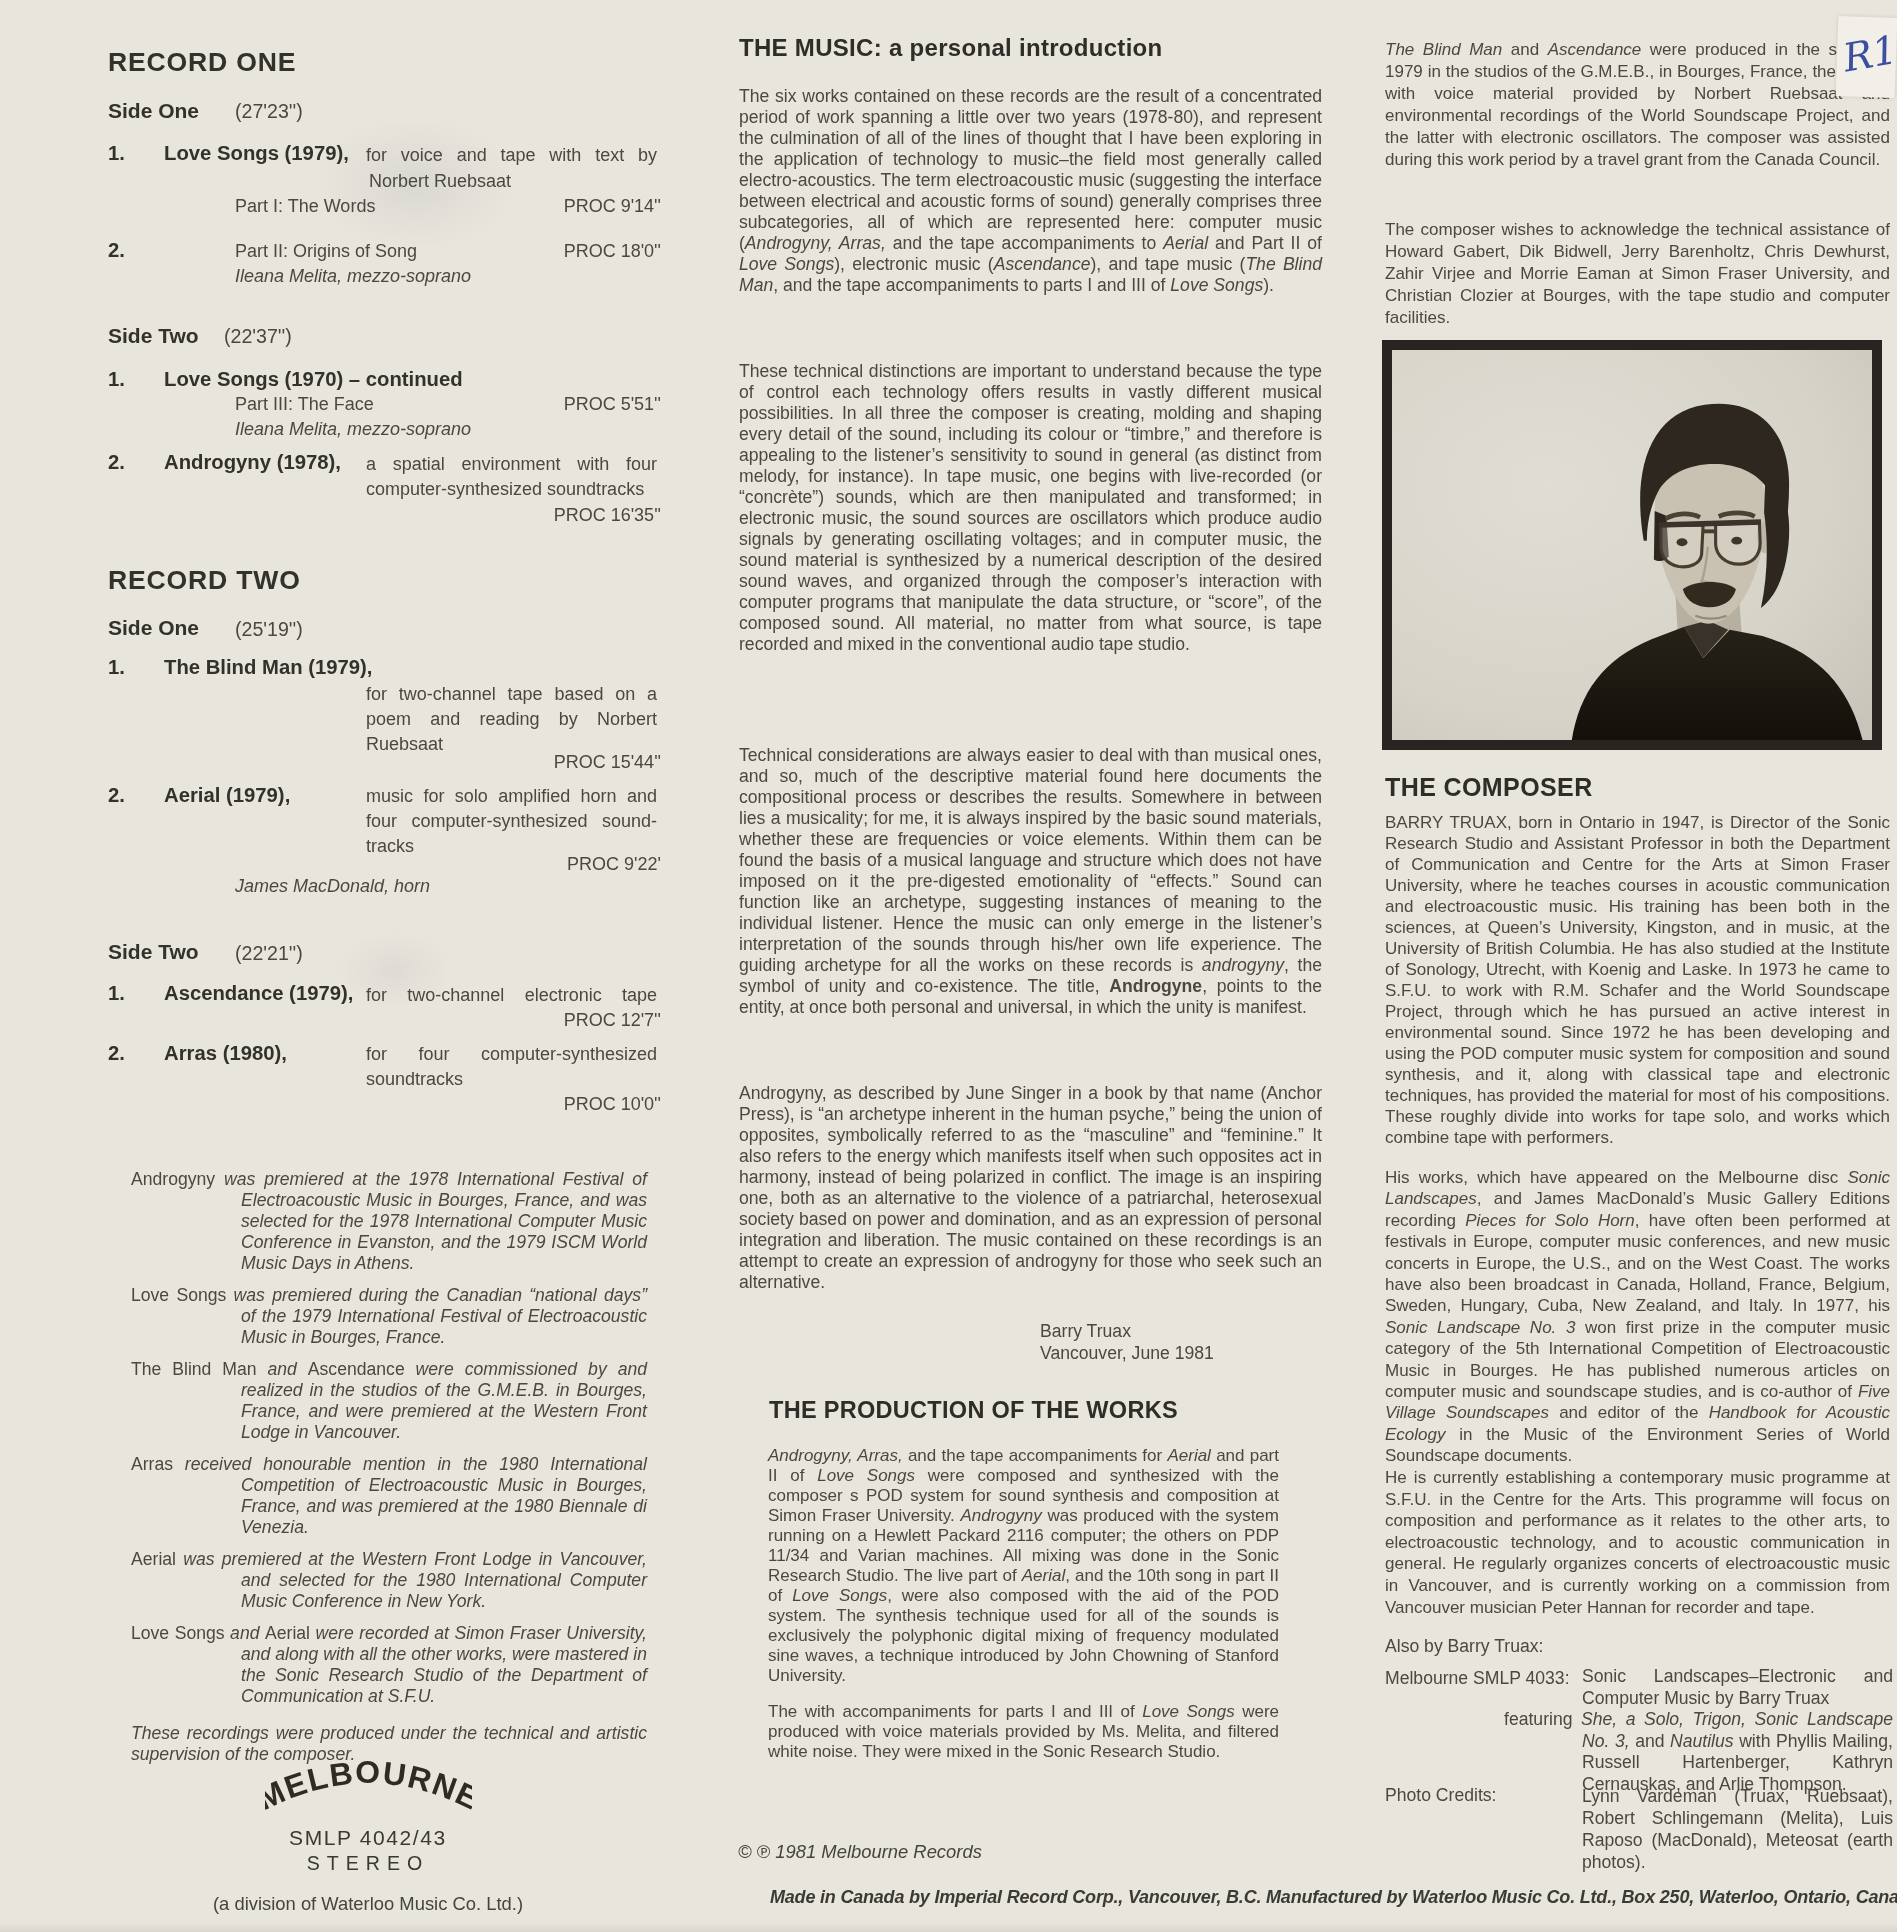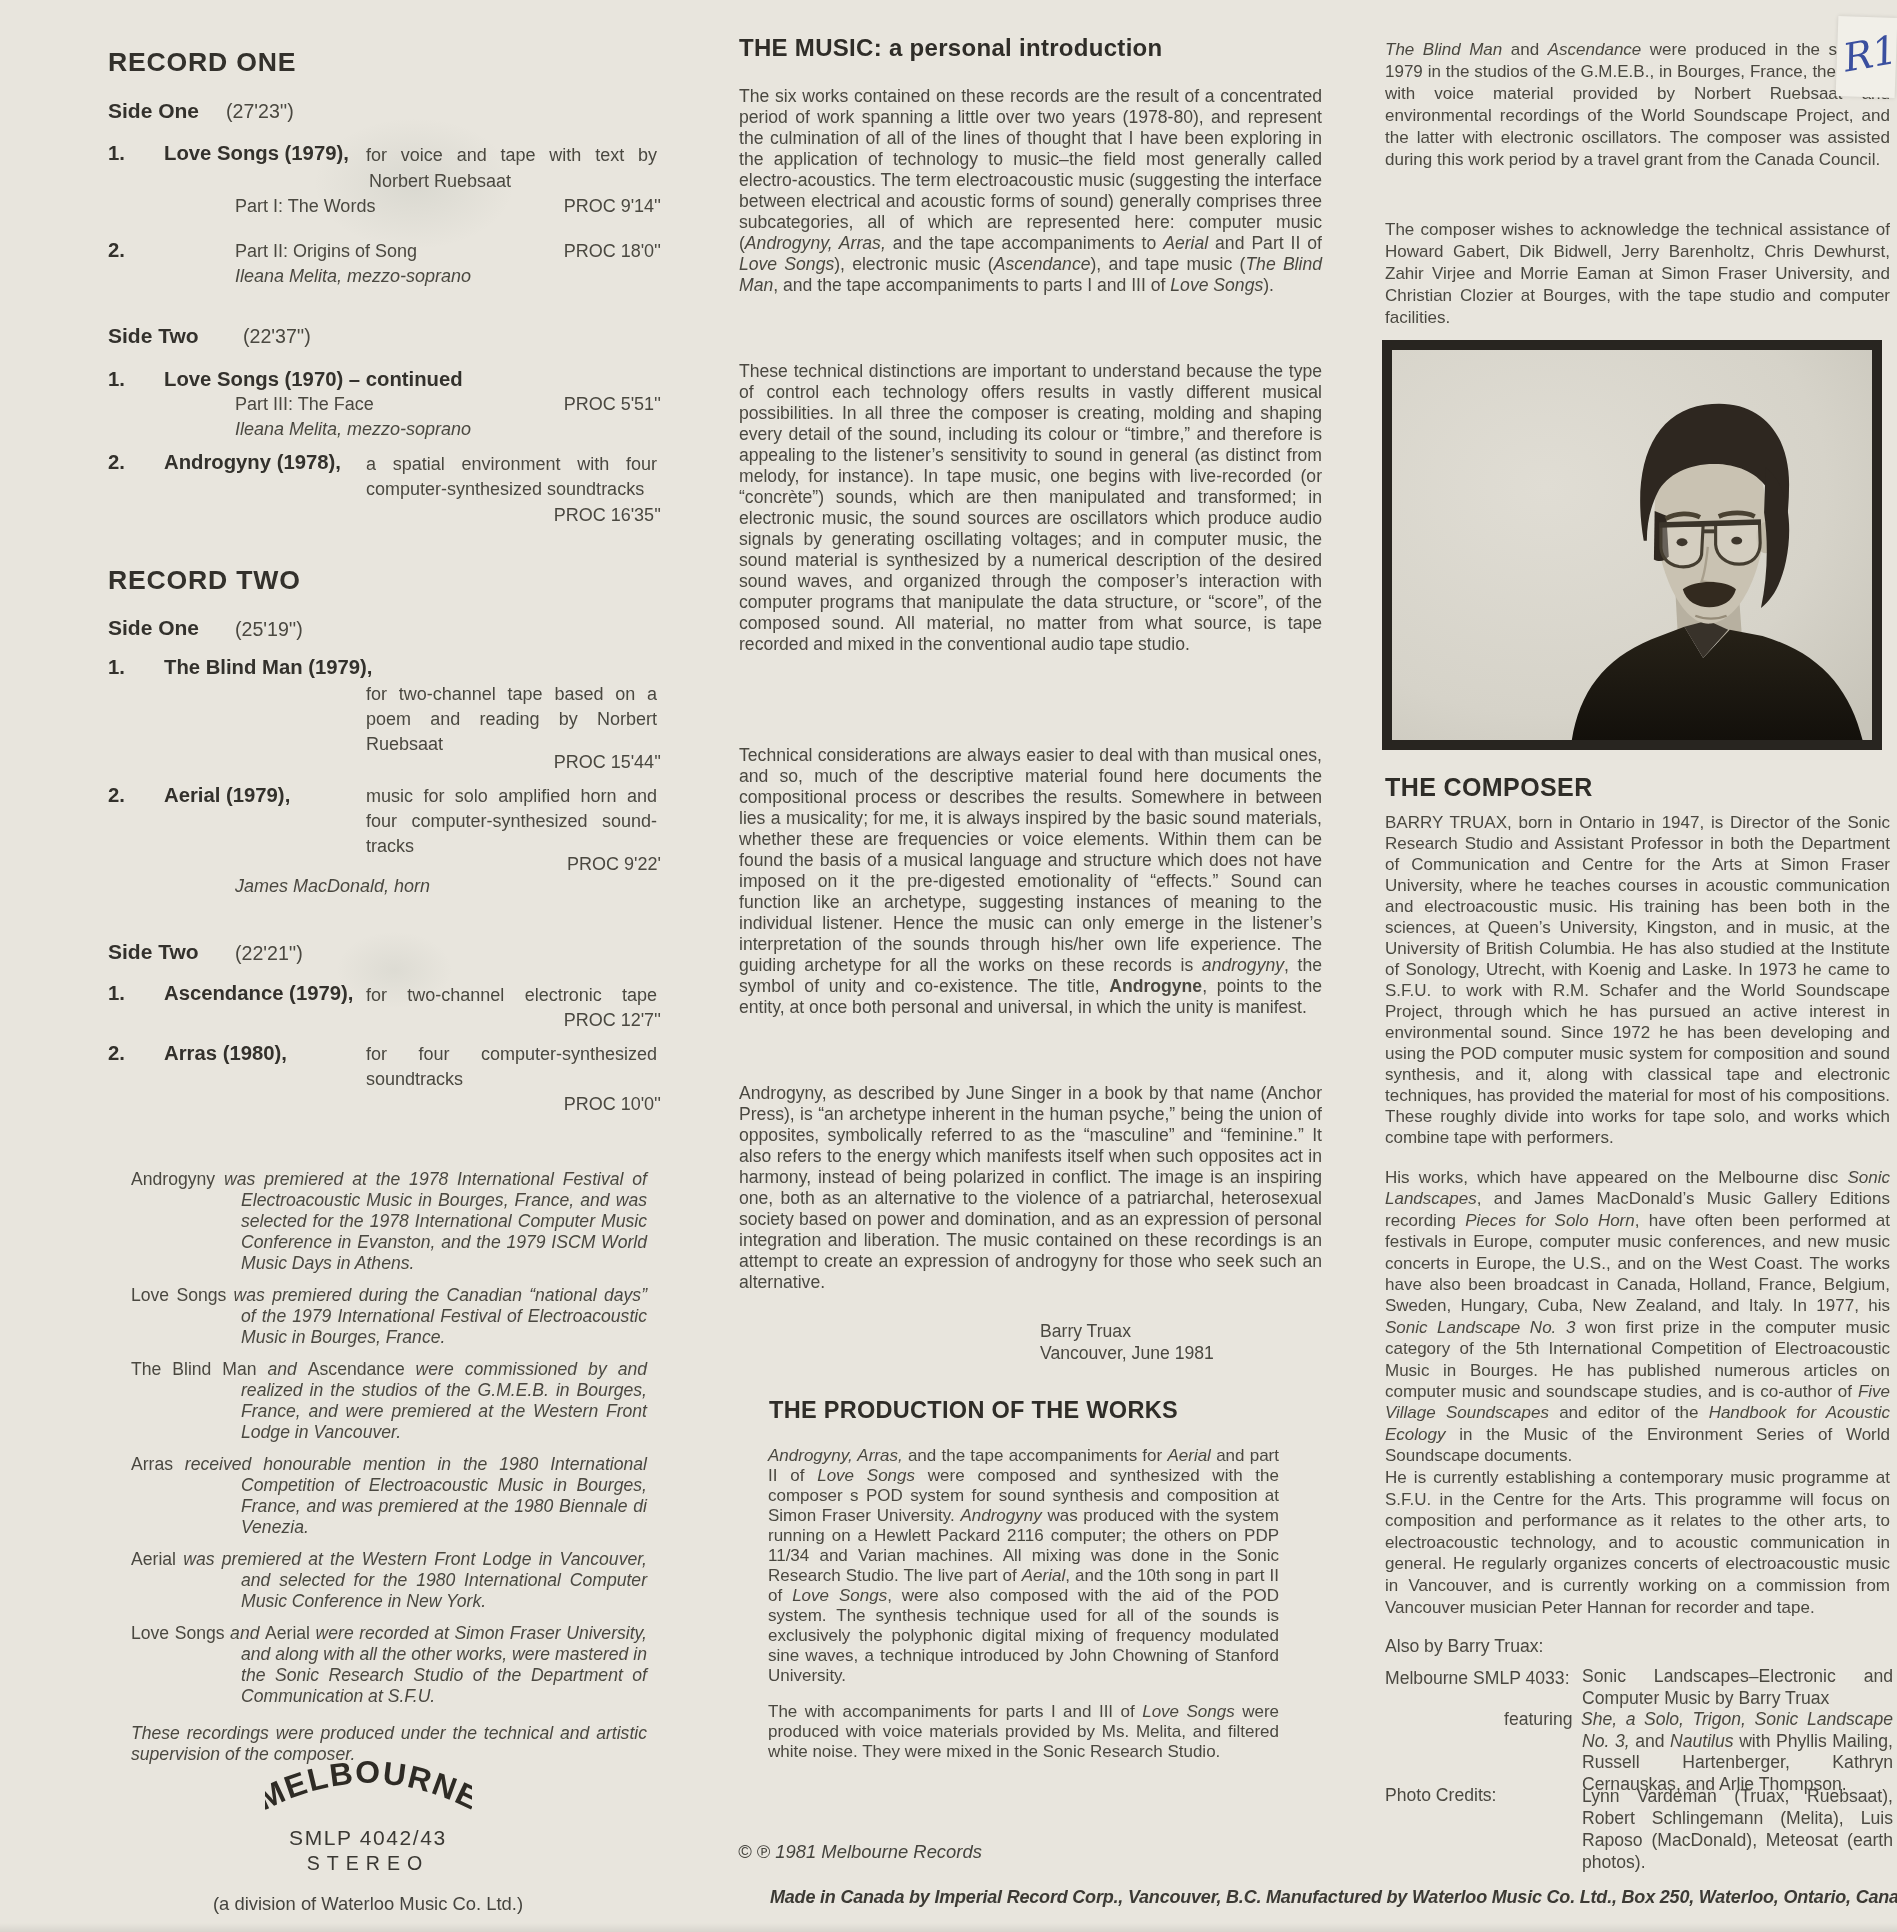--- a/index.html
+++ b/index.html
@@ -60,36 +60,36 @@
 <body>
 
 <div id="page">
 
   <div class="smudge" style="left:313px;top:117px;width:203px;height:133px;background:radial-gradient(rgba(90,105,95,0.10),rgba(90,105,95,0) 70%);"></div>
   <div class="smudge" style="left:336px;top:931px;width:117px;height:78px;background:radial-gradient(rgba(90,105,95,0.08),rgba(90,105,95,0) 70%);"></div>
 
   <div class="abs h-rec" style="left:108px;top:47px;">RECORD ONE</div>
 
   <div class="abs side-lab" style="left:108px;top:99px;">Side One</div>
-  <div class="abs side-time" style="left:226px;top:100px;text-align:center;">(27'23'')</div>
+  <div class="abs side-time" style="left:235px;top:100px;text-align:center;">(27'23'')</div>
 
   <div class="abs tnum" style="left:108px;top:142px;">1.</div>
   <div class="abs ttl" style="left:164px;top:142px;">Love Songs (1979),</div>
   <div class="blk tdesc descw stretch" style="left:366px;top:145px;">for voice and tape with text by</div>
   <div class="abs tdesc" style="left:369px;top:171px;">Norbert Ruebsaat</div>
   <div class="abs tpart" style="left:235px;top:196px;">Part I: The Words</div>
   <div class="abs tproc" style="left:505px;top:196px;">PROC 9'14''</div>
 
   <div class="abs tnum" style="left:108px;top:239px;">2.</div>
   <div class="abs tpart" style="left:235px;top:241px;">Part II: Origins of Song</div>
   <div class="abs tproc" style="left:505px;top:241px;">PROC 18'0''</div>
   <div class="abs tperf" style="left:235px;top:266px;">Ileana Melita, mezzo-soprano</div>
 
   <div class="abs side-lab" style="left:108px;top:324px;">Side Two</div>
-  <div class="abs side-time" style="left:243px;top:325px;">(22'37'')</div>
+  <div class="abs side-time" style="left:224px;top:325px;">(22'37'')</div>
 
   <div class="abs tnum" style="left:108px;top:368px;">1.</div>
   <div class="abs ttl" style="left:164px;top:368px;">Love Songs (1970) – continued</div>
   <div class="abs tpart" style="left:235px;top:394px;">Part III: The Face</div>
   <div class="abs tproc" style="left:505px;top:394px;">PROC 5'51''</div>
   <div class="abs tperf" style="left:235px;top:419px;">Ileana Melita, mezzo-soprano</div>
 
   <div class="abs tnum" style="left:108px;top:451px;">2.</div>
   <div class="abs ttl" style="left:164px;top:451px;">Androgyny (1978),</div>
   <div class="blk tdesc descw stretch" style="left:366px;top:454px;">a spatial environment with four</div>

